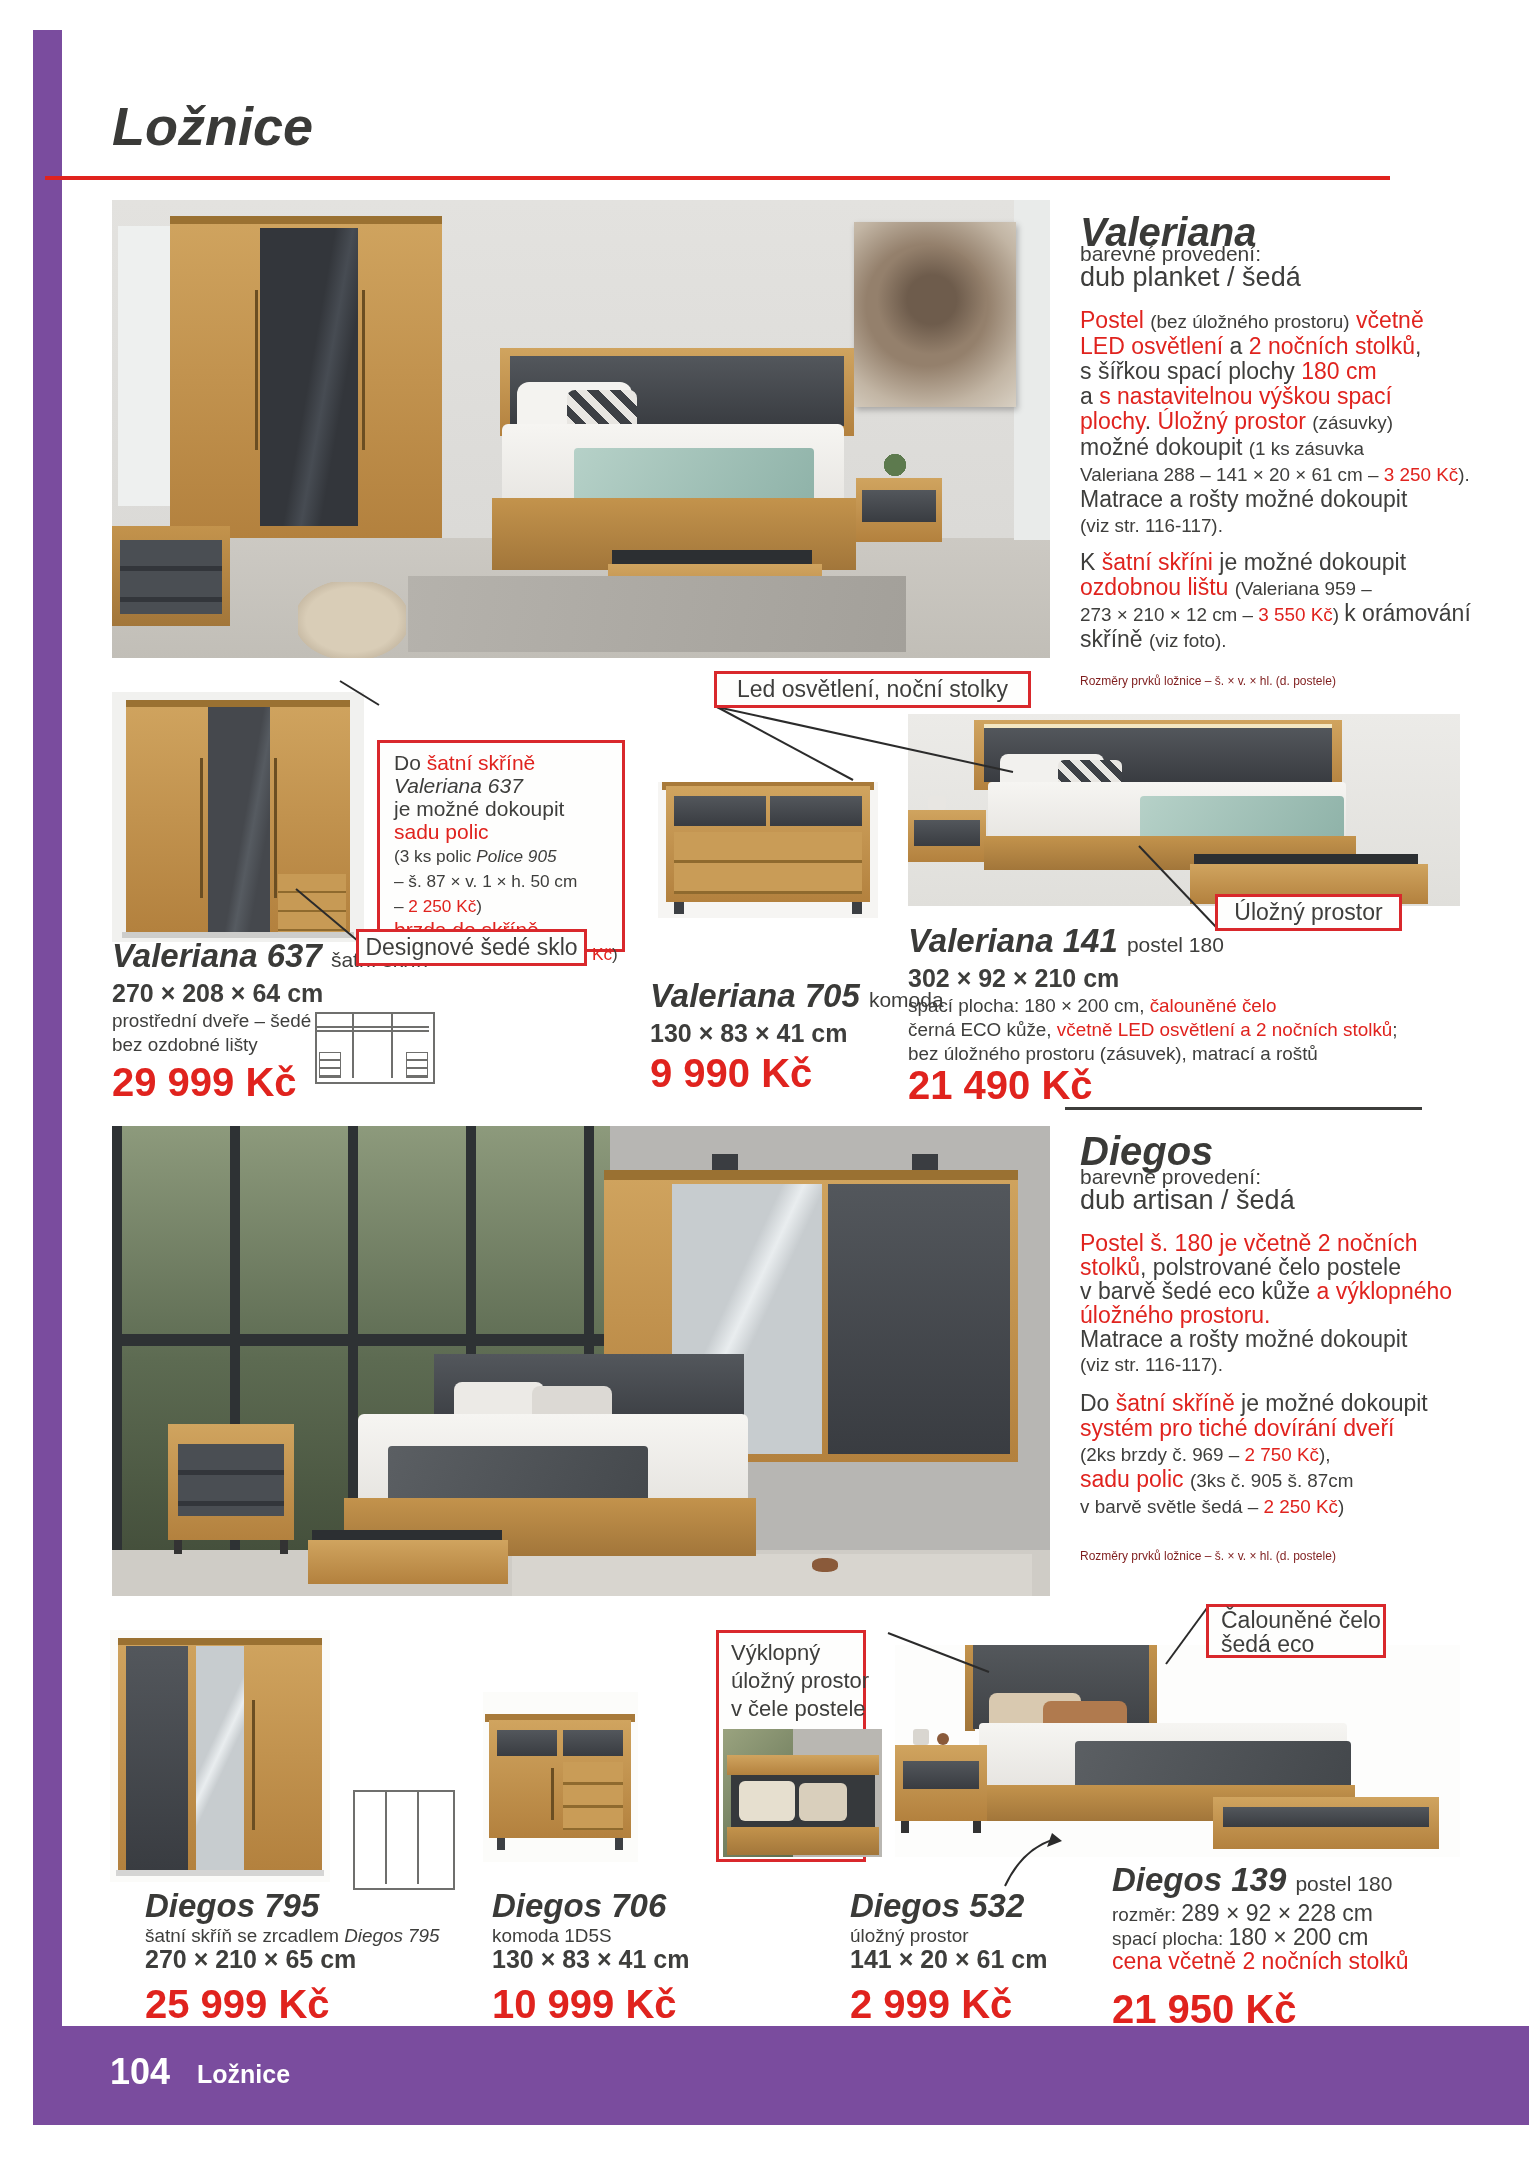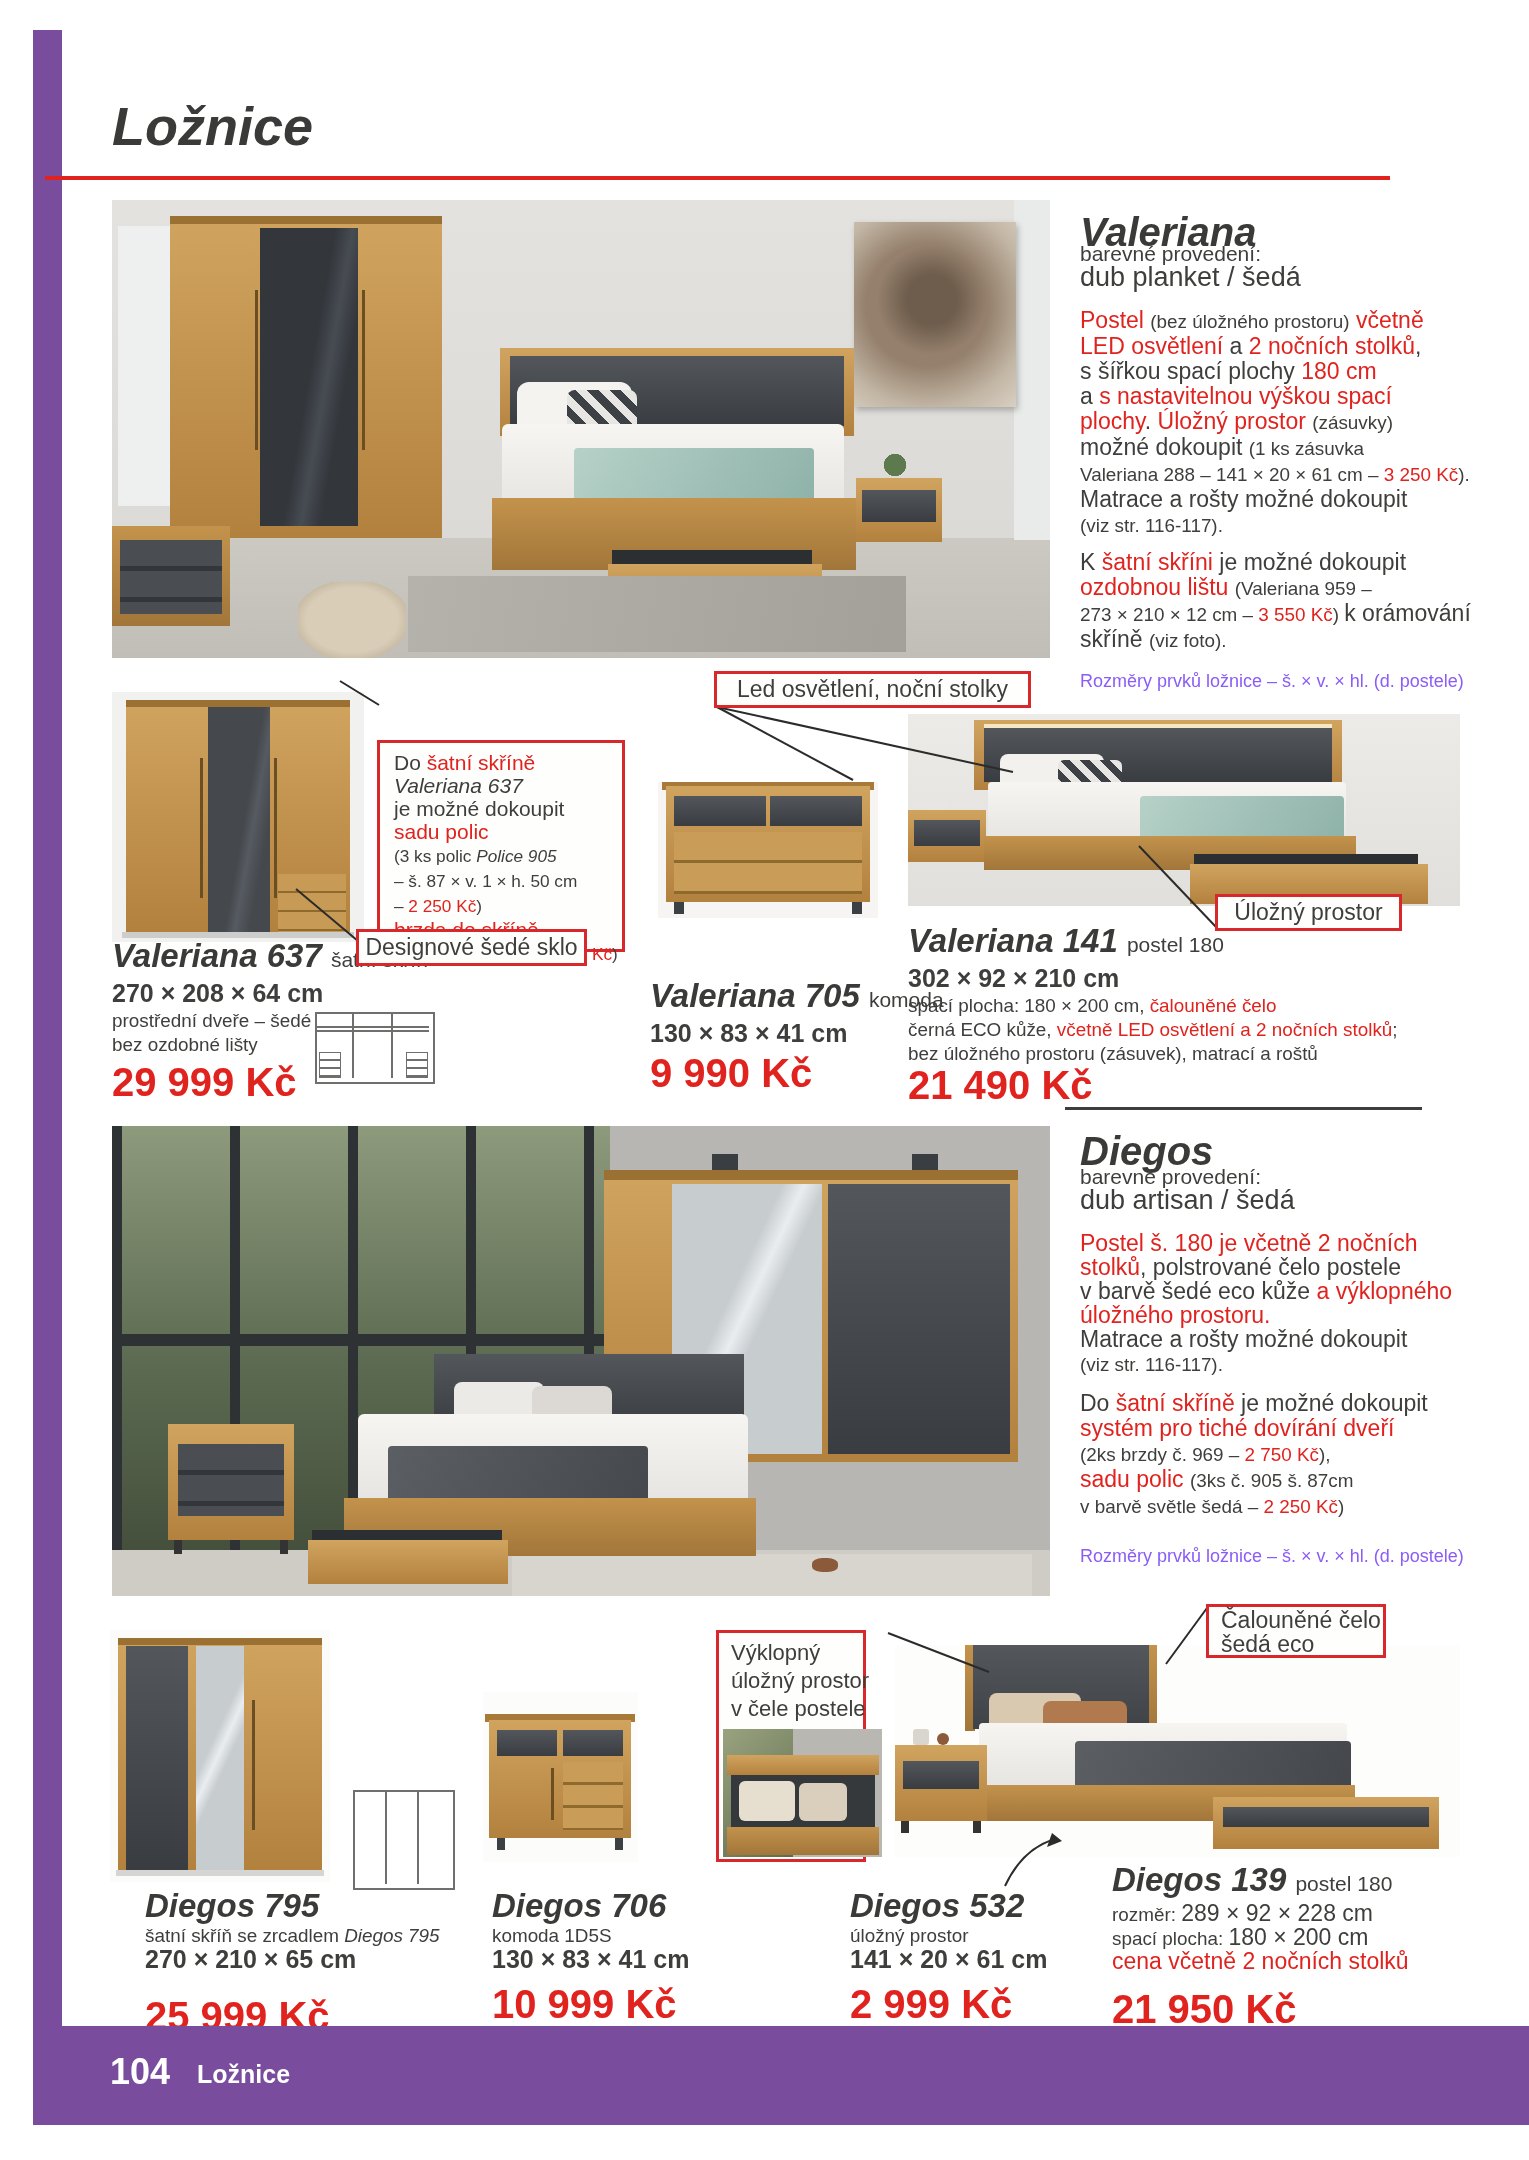--- a/index.html
+++ b/index.html
@@ -19,21 +19,21 @@
   .dkdrw{background:repeating-linear-gradient(180deg,#4a4e53 0px 26px,#33363b 26px 31px)}
   
   .title{font-size:54px;line-height:60px;font-weight:bold;font-style:italic;color:#3a3a38}
   .redline{position:absolute;background:#e0231e}
   .divider{position:absolute;background:#3d3d3b}
   .h-section{font-size:40px;line-height:44px;font-weight:bold;font-style:italic;color:#3a3a38}
   .h-sub{font-size:21px;line-height:22px;color:#3e3e3c}
   .h-col{font-size:27px;line-height:28px;color:#3e3e3c}
   .body-text{font-size:23px;line-height:25px;color:#3e3e3c}
   .lh24{line-height:24px}
-  .note-line{font-size:18px;line-height:22px;color:#8b5cf6}
+  .note-line{font-size:12px;line-height:22px;color:#7f1d1d}
   .rich{white-space:nowrap}
   .seg.c-r{color:#e0231e}
   .seg.c-d{color:#3e3e3c}
   .seg.s-sm{font-size:.82em}
   .seg.it{font-style:italic}
   .callout{position:absolute;border:3px solid #d9282c;background:#fefefd;color:#3e3e3c;z-index:6;box-sizing:border-box}
   .callout.center{display:flex;align-items:center;justify-content:center}
   .callout-label{font-size:23px;color:#3e3e3c;white-space:nowrap}
   .boxrich{font-size:21px;line-height:23px;color:#3e3e3c}
   .pname{font-size:33px;line-height:36px;font-weight:bold;font-style:italic;color:#3a3a38;white-space:nowrap}
@@ -277,21 +277,21 @@
   </div>
 
   <div class="callout" style="left:1206px;top:1604px;width:180px;height:54px">
     <div class="rich" style="padding:1px 0 0 12px;font-size:23px;line-height:24px"><span class="seg c-d">Čalouněné čelo</span><br><span class="seg c-d">šedá eco</span></div>
   </div>
 
   <div class="abs" style="left:145px;top:1888px;width:330px">
     <div class="pname">Diegos 795</div>
     <div class="pnote rich" style="line-height:21px"><span class="seg c-d s-sm">šatní skříň se zrcadlem </span><span class="seg c-d s-sm it">Diegos 795</span></div>
     <div class="pdims" style="line-height:26px">270 × 210 × 65 cm</div>
-    <div class="price" style="margin-top:22px">25 999 Kč</div>
+    <div class="price" style="margin-top:10px">25 999 Kč</div>
   </div>
 
   <div class="abs" style="left:492px;top:1888px;width:260px">
     <div class="pname">Diegos 706</div>
     <div class="pnote rich" style="line-height:21px"><span class="seg c-d s-sm">komoda 1D5S</span></div>
     <div class="pdims" style="line-height:26px">130 × 83 × 41 cm</div>
     <div class="price" style="margin-top:10px">10 999 Kč</div>
   </div>
 
   <div class="abs" style="left:850px;top:1888px;width:260px">

